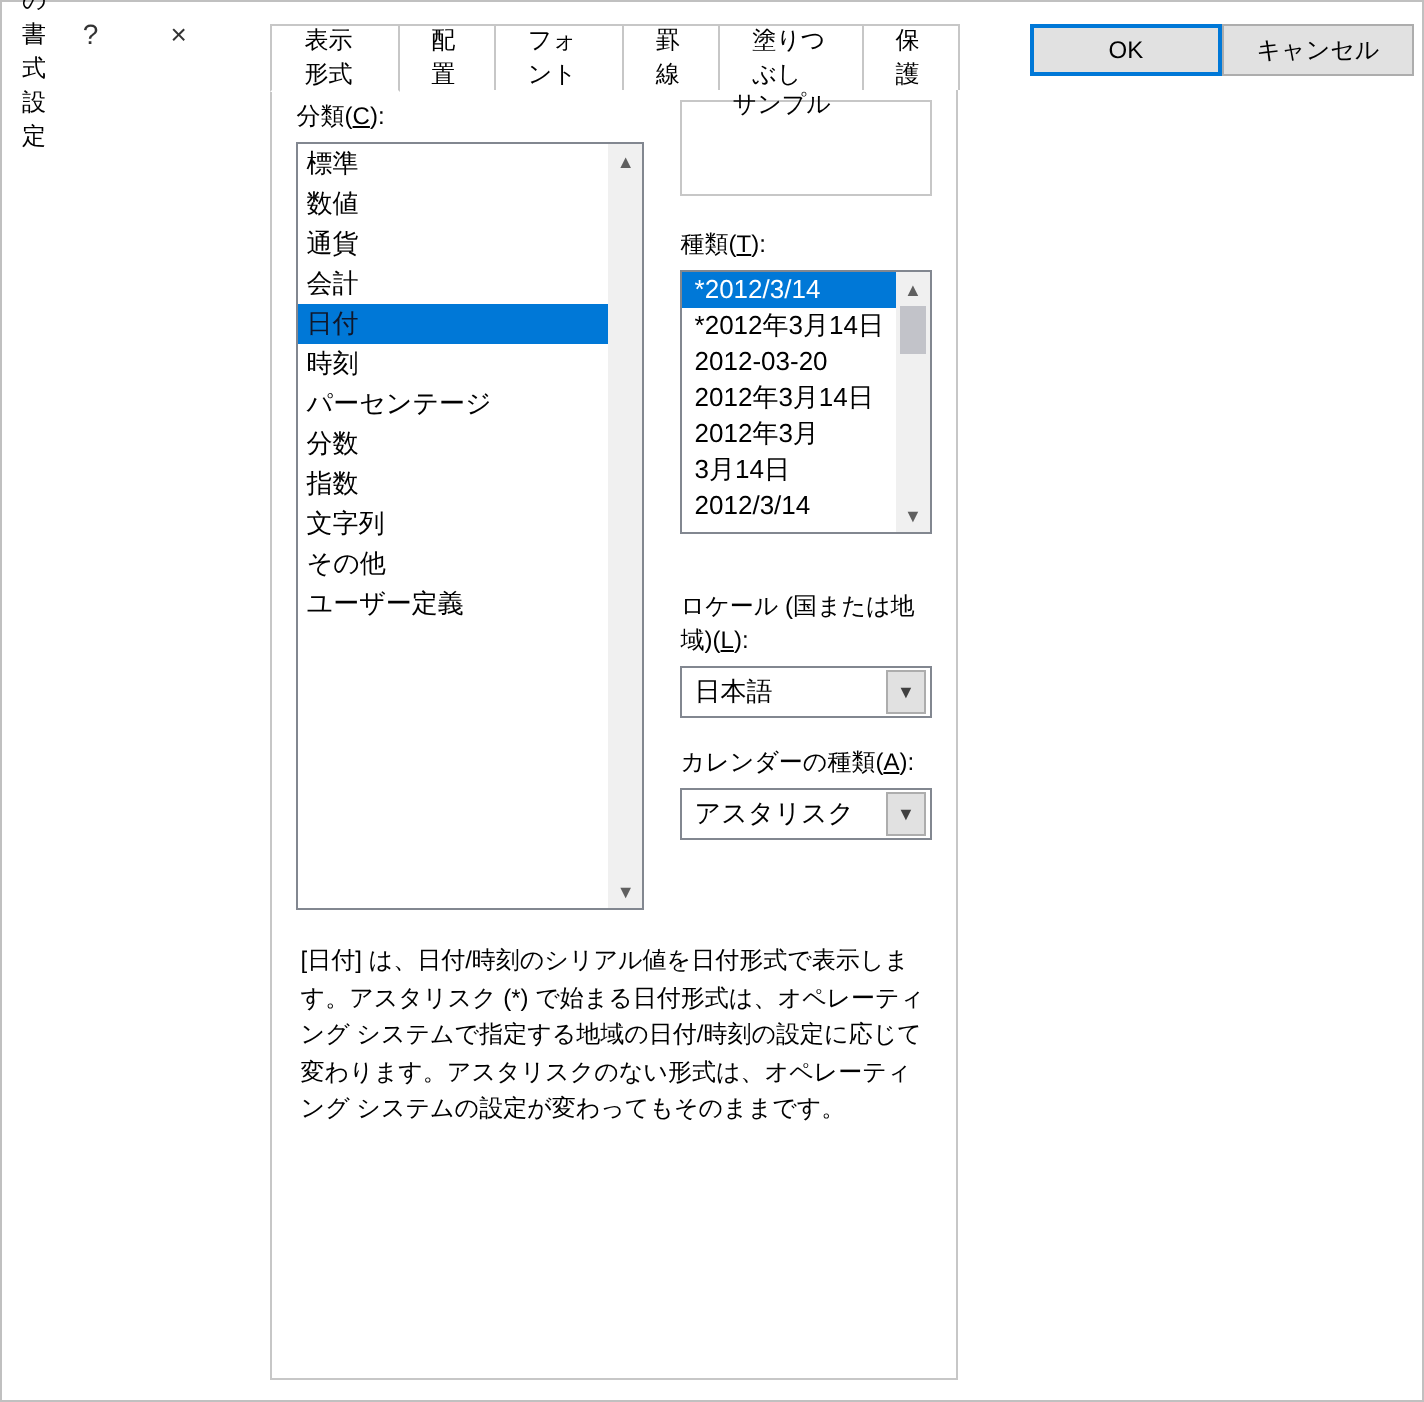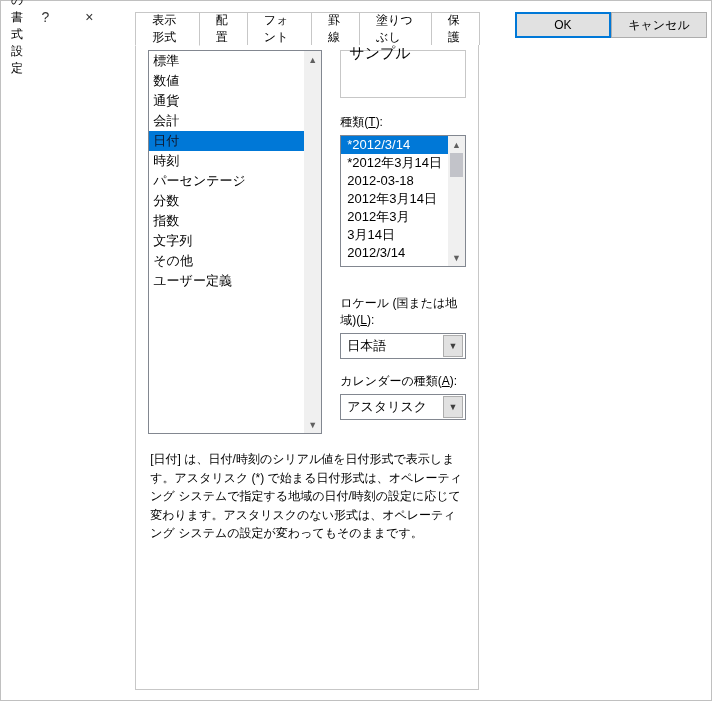--- a/index.html
+++ b/index.html
@@ -110,21 +110,22 @@
   .sample-box {
     border: 1px solid #c7c7c7;
     height: 48px;
     padding: 4px 8px;
     margin-bottom: 16px;
     position: relative;
   }
   .sample-box .sample-label {
     position: relative;
     top: -11px;
-    font-size: 15px;
+    font-size: 12px;
+    margin-left: 17px;
   }
   .type-list {
     border: 1px solid #828790;
     height: 132px;
     display: flex;
     margin-bottom: 28px;
   }
   .type-items { flex: 1; overflow: hidden; }
   .type-items .titem {
     padding: 0 6px;
@@ -227,20 +228,23 @@
       <div class="tab inactive">
           <span>保護</span>
         </div>
     </div>
 
     <div class="tabpanel">
 
       <div class="row">
 
         <div class="col-left">
+          <div class="label">
+            <span>分類(</span><span class="ul">C</span><span>):</span>
+          </div>
           <div class="listbox">
             <div class="listbox-items">
               <div class="item"><span>標準</span></div>
               <div class="item"><span>数値</span></div>
               <div class="item"><span>通貨</span></div>
               <div class="item"><span>会計</span></div>
               <div class="item selected"><span>日付</span></div>
               <div class="item"><span>時刻</span></div>
               <div class="item"><span>パーセンテージ</span></div>
               <div class="item"><span>分数</span></div>
@@ -263,21 +267,21 @@
             <div></div>
           </div>
 
           <div class="label">
             <span>種類(</span><span class="ul">T</span><span>):</span>
           </div>
           <div class="type-list">
             <div class="type-items">
               <div class="titem selected"><span>*2012/3/14</span></div>
               <div class="titem"><span>*2012年3月14日</span></div>
-              <div class="titem"><span>2012-03-18</span></div>
+              <div class="titem"><span>2012-03-20</span></div>
               <div class="titem"><span>2012年3月14日</span></div>
               <div class="titem"><span>2012年3月</span></div>
               <div class="titem"><span>3月14日</span></div>
               <div class="titem"><span>2012/3/14</span></div>
             </div>
             <div class="type-sb">
               <div class="sb-arrow">▲</div>
               <div class="thumb"></div>
               <div style="flex:1"></div>
               <div class="sb-arrow">▼</div>

